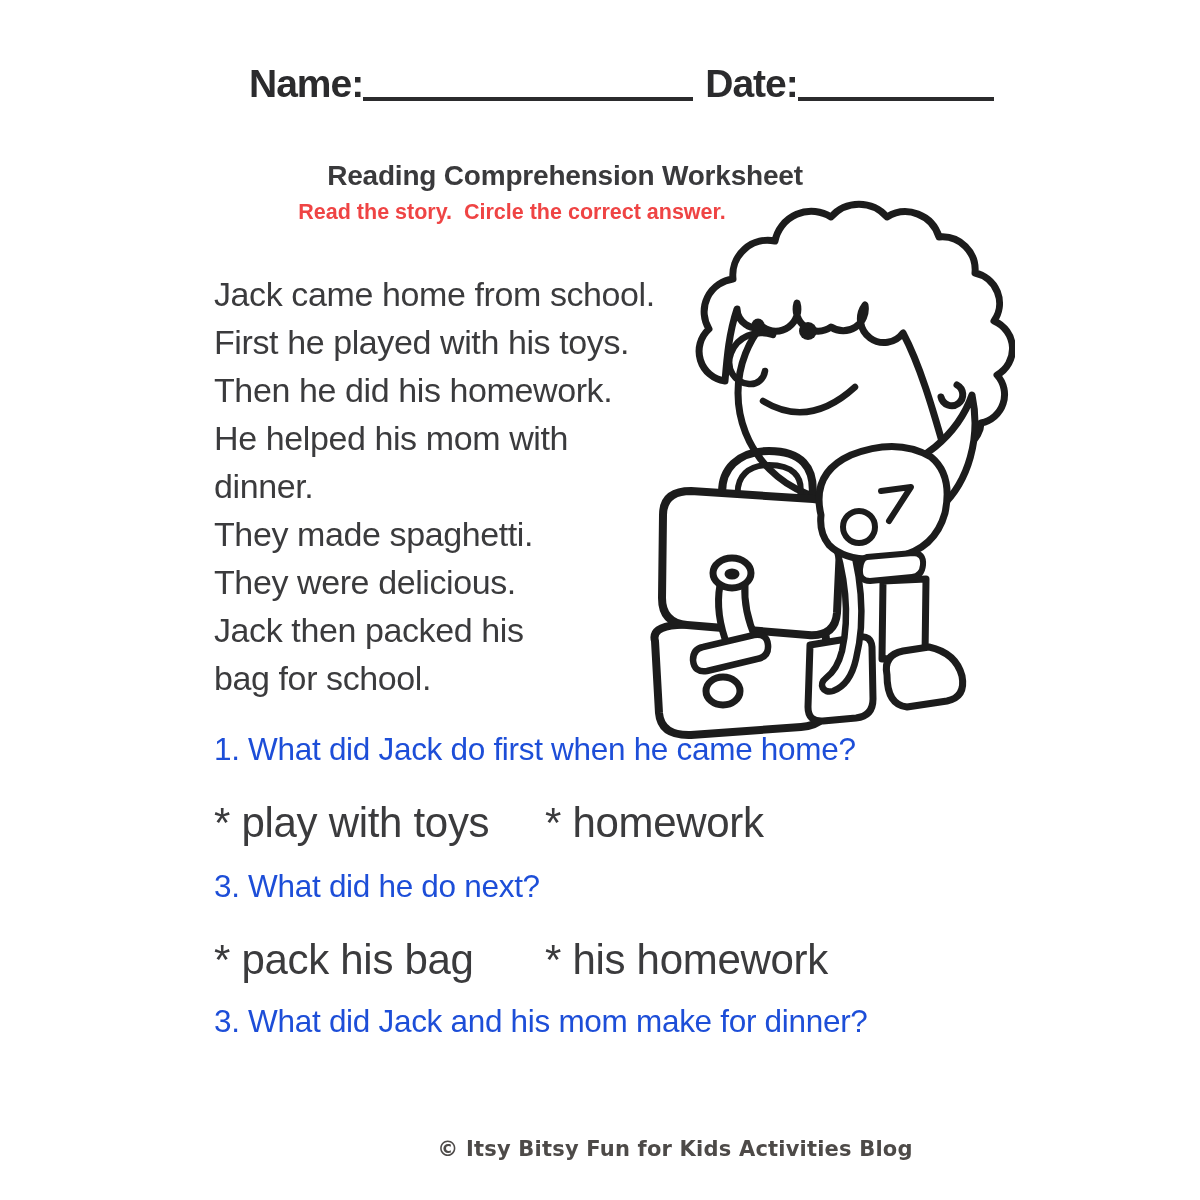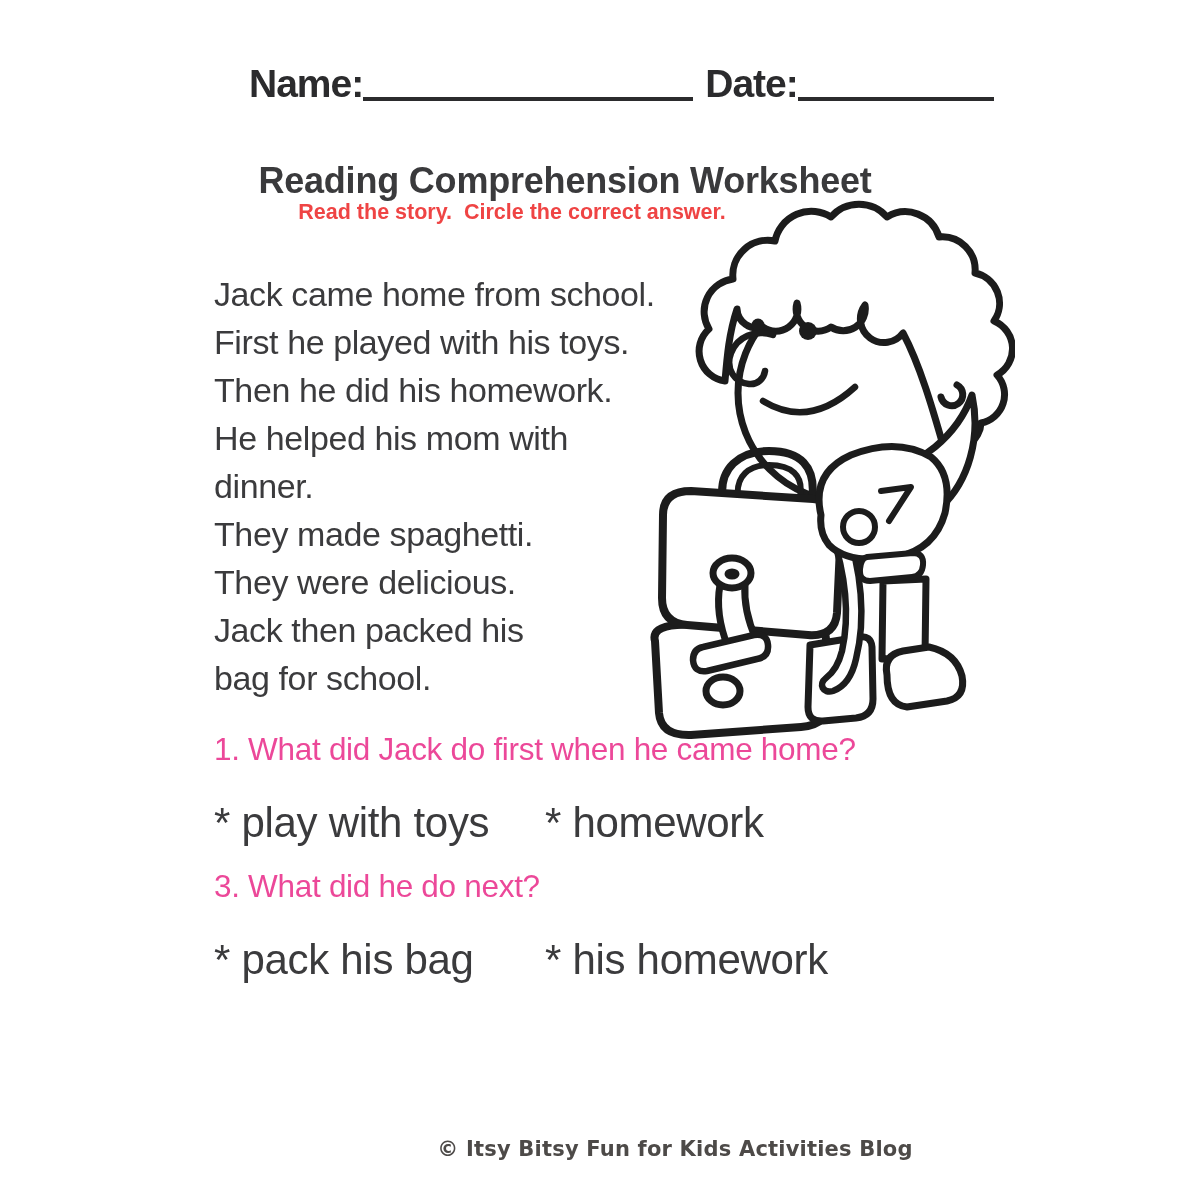--- a/index.html
+++ b/index.html
@@ -12,36 +12,36 @@
   .name-date-row { position:absolute; left:249px; top:44px; display:flex; align-items:flex-end;margin-top:17px; }
   .nd-label { font-size:39px; font-weight:700; color:#2b2b2d; letter-spacing:-1px; line-height:1.2; }
   .write-line { display:inline-block; border-bottom:4px solid #2b2b2d; margin-bottom:7px; }
   .write-line.name { width:330px; }
   .write-line.date { width:196px; }
   .nd-label.date { margin-left:12px; }
 
   
   .ws-title {
     position:absolute; top:160px; left:565px; transform:translateX(-50%);
-    font-size:36px; font-weight:700; color:#3a3a3c; letter-spacing:-0.2px; white-space:nowrap;
+    font-size:28px; font-weight:700; color:#3a3a3c; letter-spacing:-0.2px; white-space:nowrap;
   }
   .ws-subtitle {
     position:absolute; top:200px; left:512px; transform:translateX(-50%);
     font-size:21.5px; font-weight:700; color:#ef4444; white-space:pre;
   }
 
   
   .story { position:absolute; left:214px; top:270px; font-size:34px; line-height:48px; letter-spacing:-0.4px; }
   .story-line { white-space:nowrap; }
 
   
   .illustration { position:absolute; left:635px; top:185px; width:380px; height:560px; }
 
   
-  .question { position:absolute; left:214px; font-size:31.5px; letter-spacing:-0.3px; white-space:nowrap; color:#ec4899; }
+  .question { position:absolute; left:214px; font-size:31.5px; letter-spacing:-0.3px; white-space:nowrap; color:#1d4ed8; }
   .opts { position:absolute; left:214px; width:760px; height:44px; font-size:42px; letter-spacing:-0.3px; color:#3b3b3d; }
   .opt { position:absolute; top:0; white-space:nowrap; cursor:pointer; }
   .opt.c1 { left:0; }
   .opt.c2 { left:331px;text-align:right; }
   #q1 { top:731px; } #q1opts { top:799px; }
   #q2 { top:868px; } #q2opts { top:936px; }
   #q3 { top:1003px; } #q3opts { top:1071px; }
 
   
   .footer {
@@ -130,16 +130,17 @@
     <span class="opt c1">* play with toys</span>
     <span class="opt c2">* homework</span>
   </div>
 
   <div class="question" id="q2">3. What did he do next?</div>
   <div class="opts" id="q2opts">
     <span class="opt c1">* pack his bag</span>
     <span class="opt c2">* his homework</span>
   </div>
 
+  <div class="question" id="q3">3. What did Jack and his mom make for dinner?</div>
 
   <div class="footer">© Itsy Bitsy Fun for Kids Activities Blog</div>
 
 </div>
 
 </body></html>

